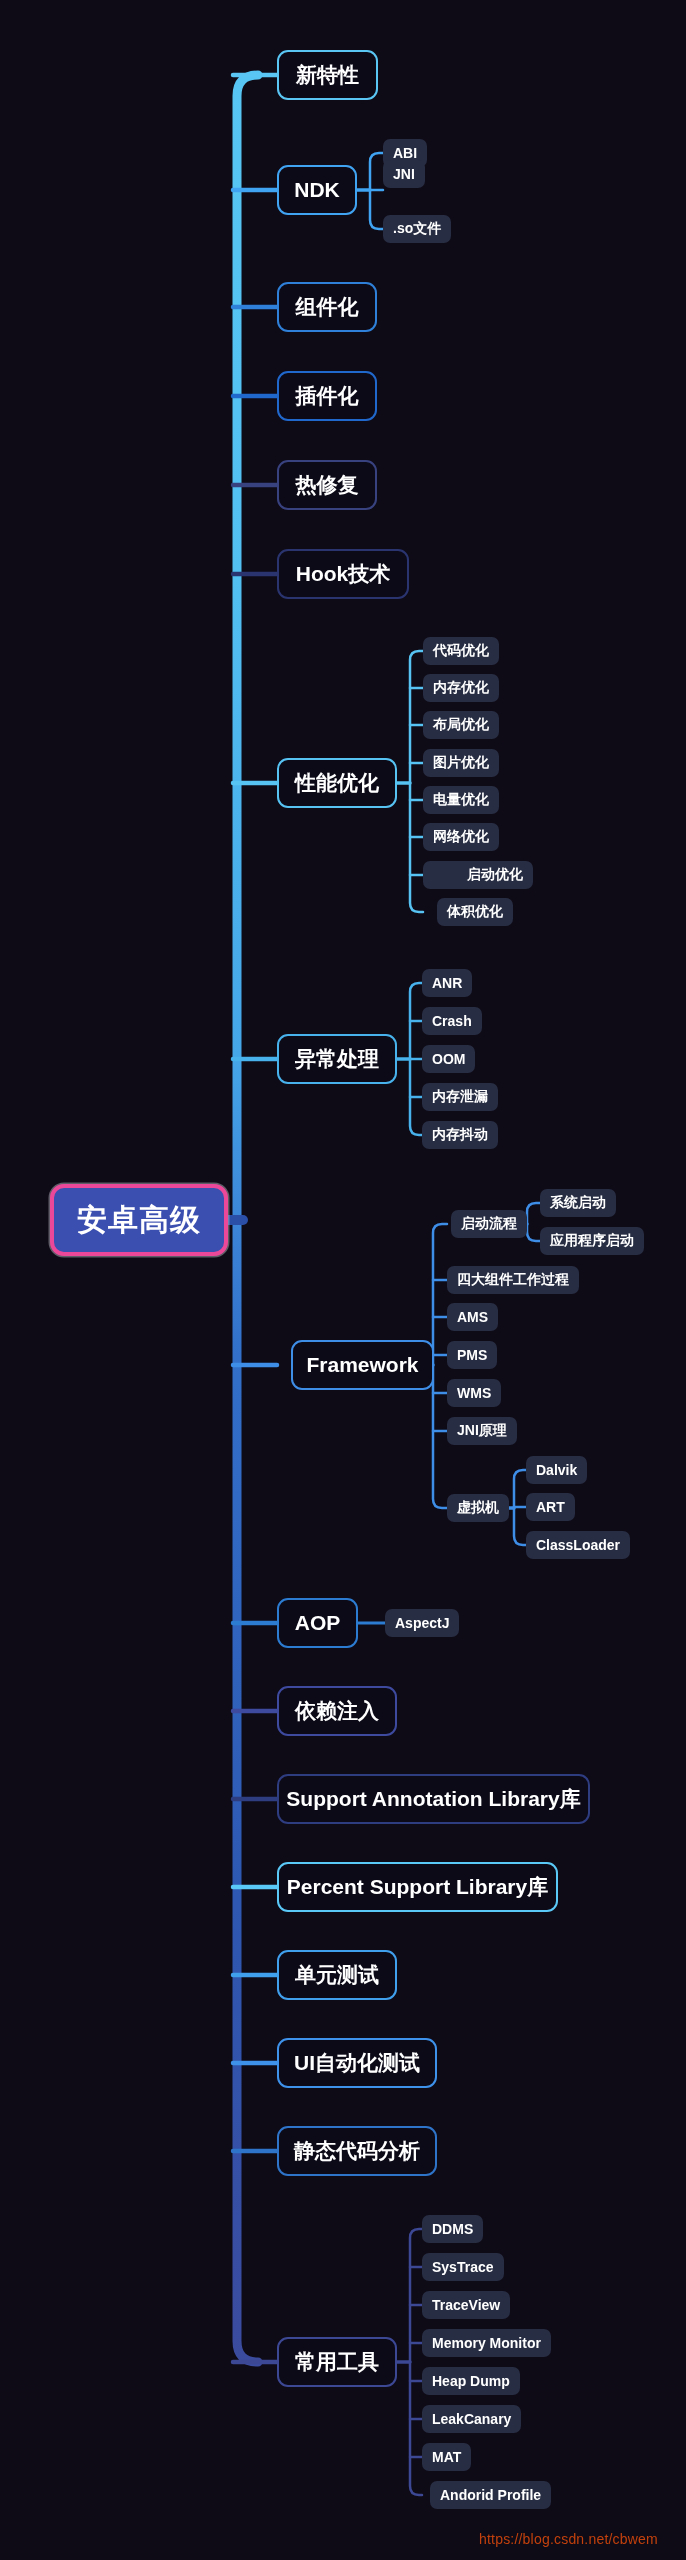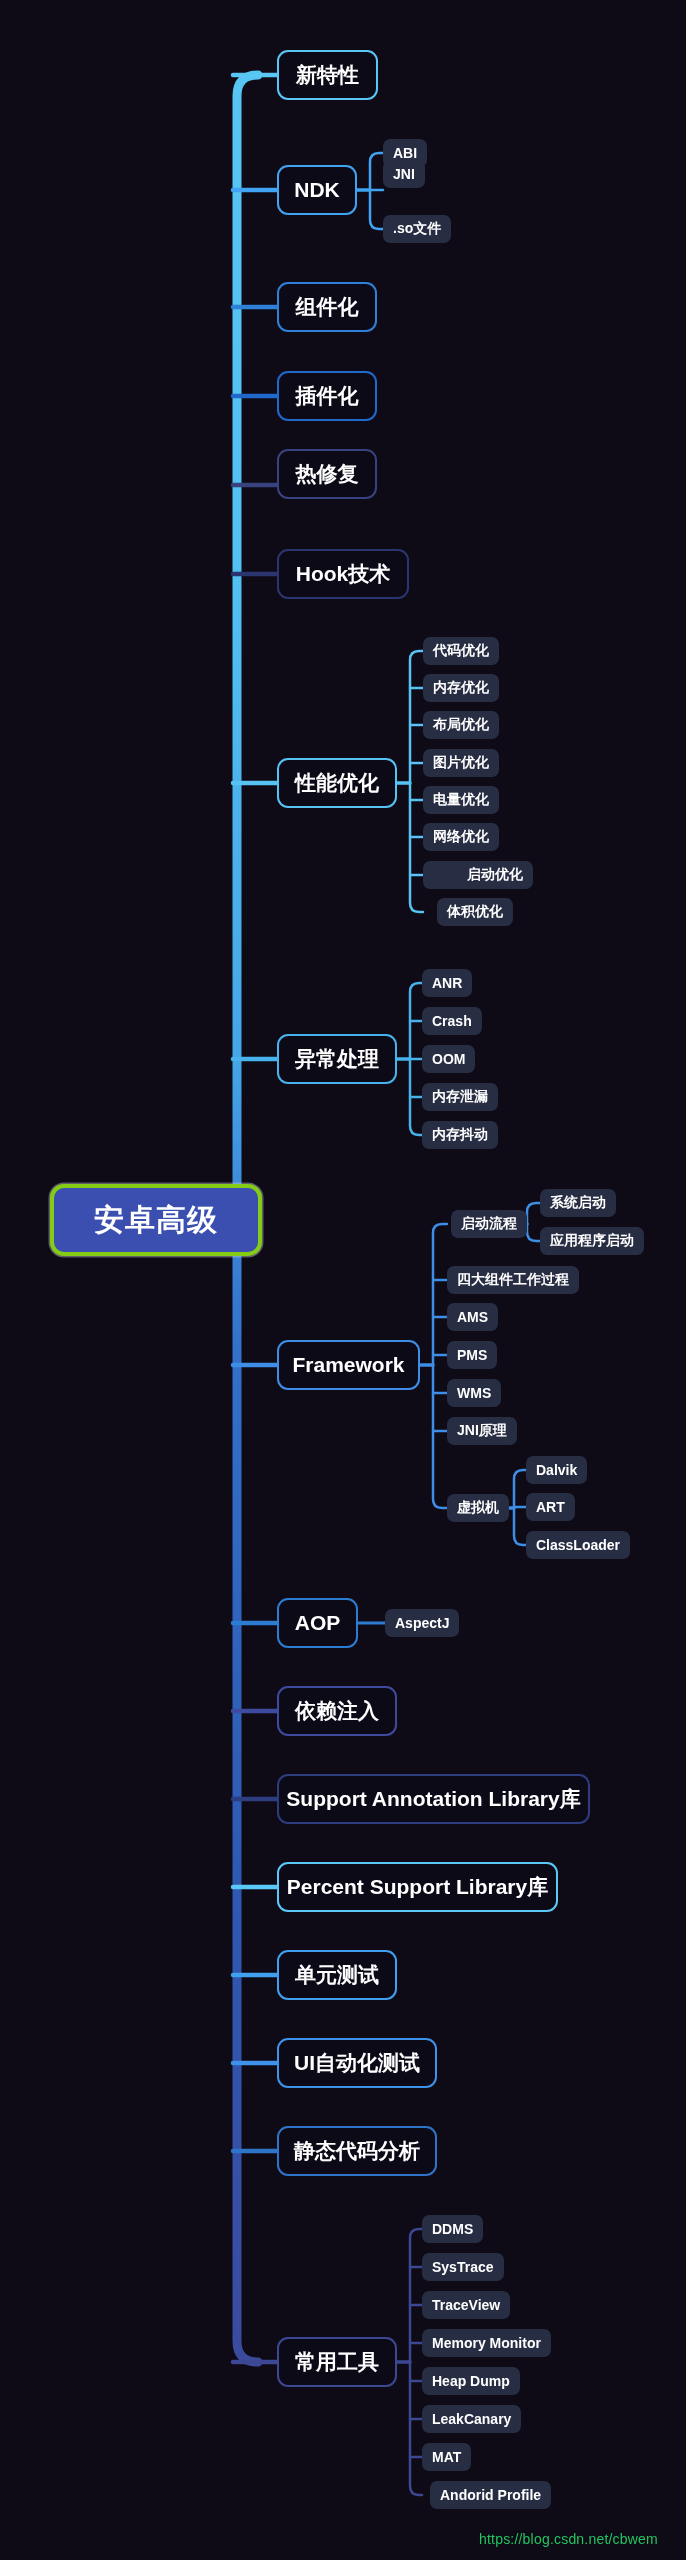--- a/index.html
+++ b/index.html
@@ -17,29 +17,29 @@
   .lvl2{
     height:50px;border:2px solid #3E8EE8;border-radius:11px;
     background:#0D0A18;font-size:21px;font-weight:600;
     padding:0 6px;
   }
   .lvl3{
     height:28px;border-radius:7px;background:#272D42;
     font-size:14px;font-weight:700;padding:0 10px;
   }
   .root{
-    position:absolute;left:50px;top:1184px;width:212px;height:72px;
+    position:absolute;left:50px;top:1184px;width:178px;height:72px;
     box-sizing:border-box;display:flex;align-items:center;justify-content:center;
-    background:#3A4FB0;border:4px solid #84cc16;border-radius:14px;
+    background:#3A4FB0;border:4px solid #ec4899;border-radius:14px;
     box-shadow:0 0 0 1.5px rgba(195,195,205,.45);
     color:#fff;font-size:30px;font-weight:bold;letter-spacing:1px;
   }
   .watermark{
     position:absolute;left:479px;top:2531px;
-    font-size:14px;color:#22c55e;letter-spacing:.2px;
+    font-size:14px;color:#c2410c;letter-spacing:.2px;
   }
 </style>
 </head>
 <body>
 
 <svg id="wires" width="686" height="2560">
   <defs>
     <linearGradient id="trunkGrad" x1="0" y1="75" x2="0" y2="2362" gradientUnits="userSpaceOnUse">
       <stop offset="0" stop-color="#58C6F4"></stop>
       <stop offset="0.22" stop-color="#52C0F1"></stop>
@@ -111,38 +111,38 @@
 <div class="root">安卓高级</div>
 
 <div id="nodes">
     <div class="node lvl2" style="left: 277px; top: 50px; width: 101px; border-color: rgb(90, 198, 244);">新特性</div>
     <div class="node lvl2" style="left: 277px; top: 165px; width: 80px; border-color: rgb(65, 164, 242);">NDK</div>
     <div class="node lvl3" style="left: 383px; top: 139px;">ABI</div>
     <div class="node lvl3" style="left: 383px; top: 160px;">JNI</div>
     <div class="node lvl3" style="left: 383px; top: 215px;">.so文件</div>
     <div class="node lvl2" style="left: 277px; top: 282px; width: 100px; border-color: rgb(46, 128, 216);">组件化</div>
     <div class="node lvl2" style="left: 277px; top: 371px; width: 100px; border-color: rgb(32, 104, 204);">插件化</div>
-    <div class="node lvl2" style="left: 277px; top: 449px; width: 100px; border-color: rgb(56, 66, 127);">热修复</div>
+    <div class="node lvl2" style="left: 277px; top: 460px; width: 100px; border-color: rgb(56, 66, 127);">热修复</div>
     <div class="node lvl2" style="left: 277px; top: 549px; width: 132px; border-color: rgb(42, 53, 112);">Hook技术</div>
     <div class="node lvl2" style="left: 277px; top: 758px; width: 120px; border-color: rgb(87, 195, 243);">性能优化</div>
     <div class="node lvl3" style="left: 423px; top: 637px;">代码优化</div>
     <div class="node lvl3" style="left: 423px; top: 674px;">内存优化</div>
     <div class="node lvl3" style="left: 423px; top: 711px;">布局优化</div>
     <div class="node lvl3" style="left: 423px; top: 749px;">图片优化</div>
     <div class="node lvl3" style="left: 423px; top: 786px;">电量优化</div>
     <div class="node lvl3" style="left: 423px; top: 823px;">网络优化</div>
     <div class="node lvl3" style="left: 423px; top: 861px; padding-left: 44px;">启动优化</div>
     <div class="node lvl3" style="left: 423px; top: 898px; margin-left: 14px;">体积优化</div>
     <div class="node lvl2" style="left: 277px; top: 1034px; width: 120px; border-color: rgb(71, 178, 236);">异常处理</div>
     <div class="node lvl3" style="left: 422px; top: 969px;">ANR</div>
     <div class="node lvl3" style="left: 422px; top: 1007px;">Crash</div>
     <div class="node lvl3" style="left: 422px; top: 1045px;">OOM</div>
     <div class="node lvl3" style="left: 422px; top: 1083px;">内存泄漏</div>
     <div class="node lvl3" style="left: 422px; top: 1121px;">内存抖动</div>
-    <div class="node lvl2" style="left: 277px; top: 1340px; width: 143px; border-color: rgb(62, 142, 232);">Framework</div>
+    <div class="node lvl2" style="left: 291px; top: 1340px; width: 143px; border-color: rgb(62, 142, 232);">Framework</div>
     <div class="node lvl3" style="left: 451px; top: 1210px;">启动流程</div>
     <div class="node lvl3" style="left: 447px; top: 1266px;">四大组件工作过程</div>
     <div class="node lvl3" style="left: 447px; top: 1303px;">AMS</div>
     <div class="node lvl3" style="left: 447px; top: 1341px;">PMS</div>
     <div class="node lvl3" style="left: 447px; top: 1379px;">WMS</div>
     <div class="node lvl3" style="left: 447px; top: 1417px;">JNI原理</div>
     <div class="node lvl3" style="left: 447px; top: 1494px;">虚拟机</div>
     <div class="node lvl3" style="left: 540px; top: 1189px;">系统启动</div>
     <div class="node lvl3" style="left: 540px; top: 1227px;">应用程序启动</div>
     <div class="node lvl3" style="left: 526px; top: 1456px;">Dalvik</div>

